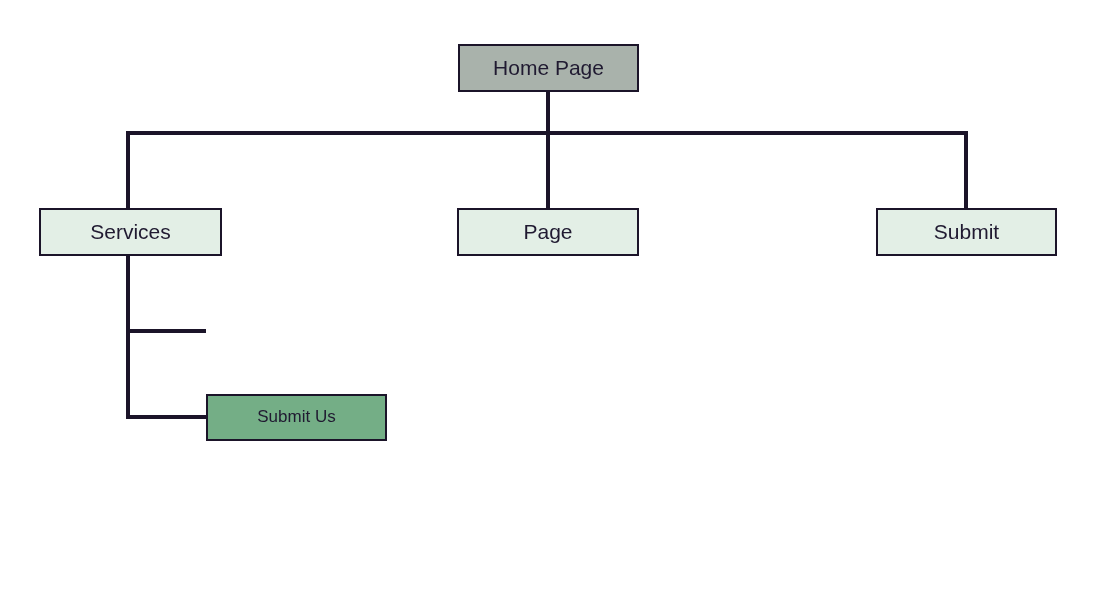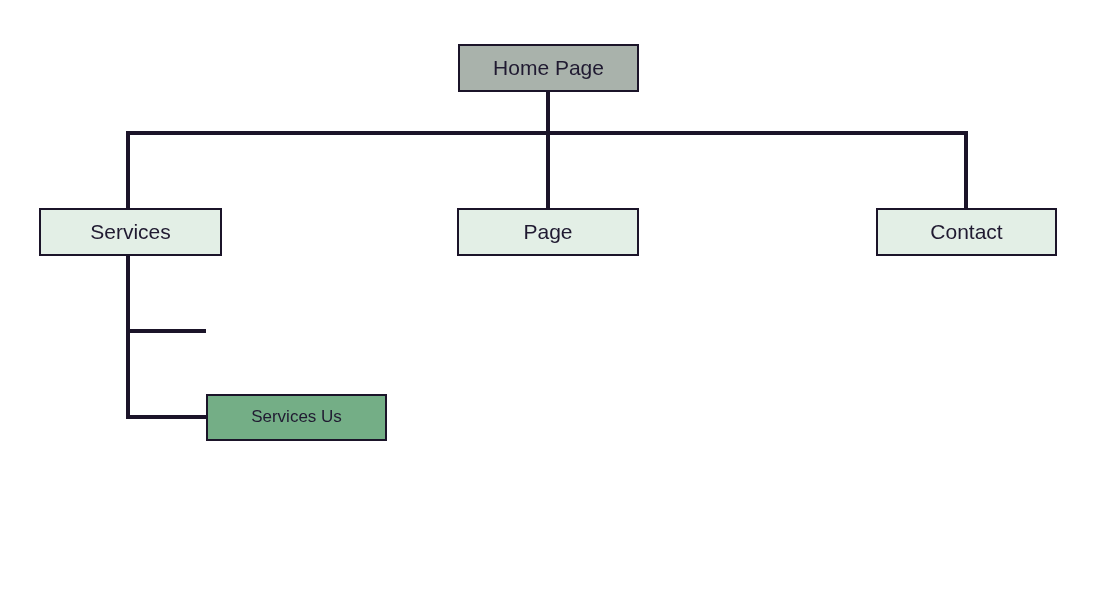--- a/index.html
+++ b/index.html
@@ -92,21 +92,21 @@
 
   <div class="node node-l2" id="node-services">
     <span class="label">Services</span>
   </div>
 
   <div class="node node-l2" id="node-about">
     <span class="label">Page</span>
   </div>
 
   <div class="node node-l2" id="node-contact">
-    <span class="label">Contact</span>
+    <span class="label">Submit</span>
   </div>
 
 
   <div class="node node-l3" id="node-contactus">
-    <span class="label">Services Us</span>
+    <span class="label">Submit Us</span>
   </div>
 
 </div>
 
 </body></html>

